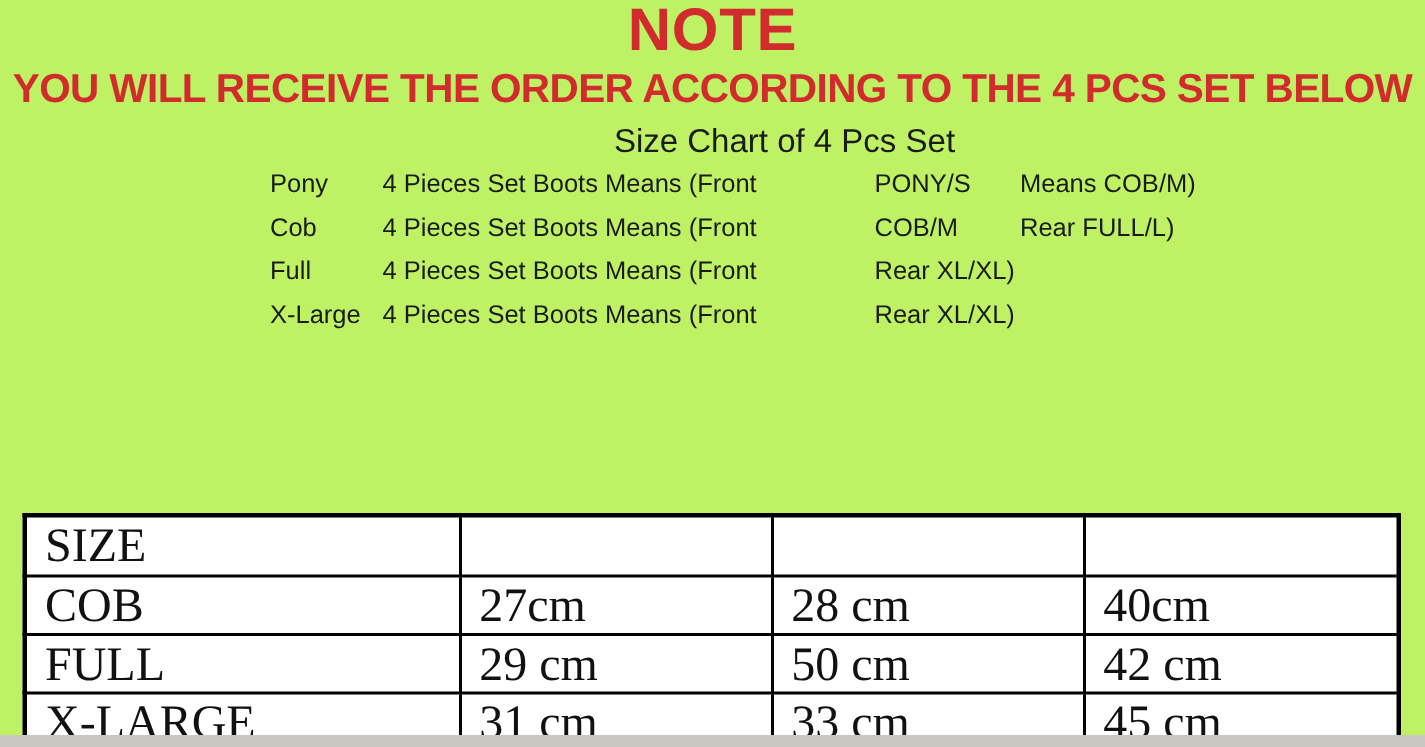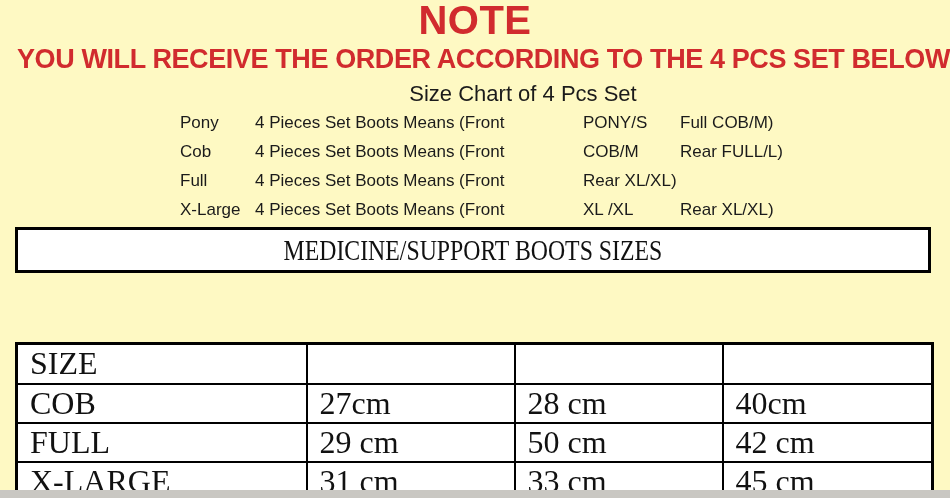--- a/index.html
+++ b/index.html
@@ -1,40 +1,40 @@
 <!DOCTYPE html>
 <html><head>
 <meta charset="utf-8">
 <style>
   html, body { margin: 0; padding: 0; background: #ffffff; }
   .page {
     position: relative;
     width: 950px;
     height: 498px;
-    background: #fef9c3;
+    background: #bef264;
     overflow: hidden;
     font-family: "Liberation Sans", sans-serif;
     color: #1b1b1b;
   }
 
   
   .note-title {
     position: absolute;
     top: -2px; left: 0; right: 0;
     text-align: center;
     font-size: 40px;
     line-height: 44px;
     font-weight: bold;
     color: #d12b2e;
     letter-spacing: 0.5px;
   }
   .note-subtitle {
     position: absolute;
     top: 42px; left: 0; right: 0;
-    text-align: right;
+    text-align: center;
     font-size: 27px;
     line-height: 34px;
     font-weight: bold;
     color: #d12b2e;
     letter-spacing: -0.4px;
     white-space: nowrap;
   }
 
   
   .set-heading {
@@ -124,44 +124,40 @@
   <div class="note-title">NOTE</div>
   <div class="note-subtitle">YOU WILL RECEIVE THE ORDER ACCORDING TO THE 4 PCS SET BELOW</div>
 
   <div class="set-heading">Size Chart of 4 Pcs Set</div>
 
   <div class="set-rows">
     <div class="set-row">
       <span>Pony</span>
       <span>4 Pieces Set Boots Means (Front</span>
       <span>PONY/S</span>
-      <span>Full COB/M)</span>
+      <span>Means COB/M)</span>
     </div>
     <div class="set-row">
       <span>Cob</span>
       <span>4 Pieces Set Boots Means (Front</span>
       <span>COB/M</span>
       <span>Rear FULL/L)</span>
     </div>
     <div class="set-row">
       <span>Full</span>
       <span>4 Pieces Set Boots Means (Front</span>
       <span>Rear XL/XL)</span>
     </div>
     <div class="set-row">
       <span>X-Large</span>
       <span>4 Pieces Set Boots Means (Front</span>
-      <span>XL /XL</span>
       <span>Rear XL/XL)</span>
     </div>
   </div>
 
-  <div class="banner-box">
-    <span class="banner-title">MEDICINE/SUPPORT BOOTS SIZES</span>
-  </div>
 
   <table class="size-table">
     <colgroup>
       <col style="width:290px">
       <col style="width:208px">
       <col style="width:208px">
       <col style="width:210px">
     </colgroup>
     <tbody>
       <tr class="header-row">

